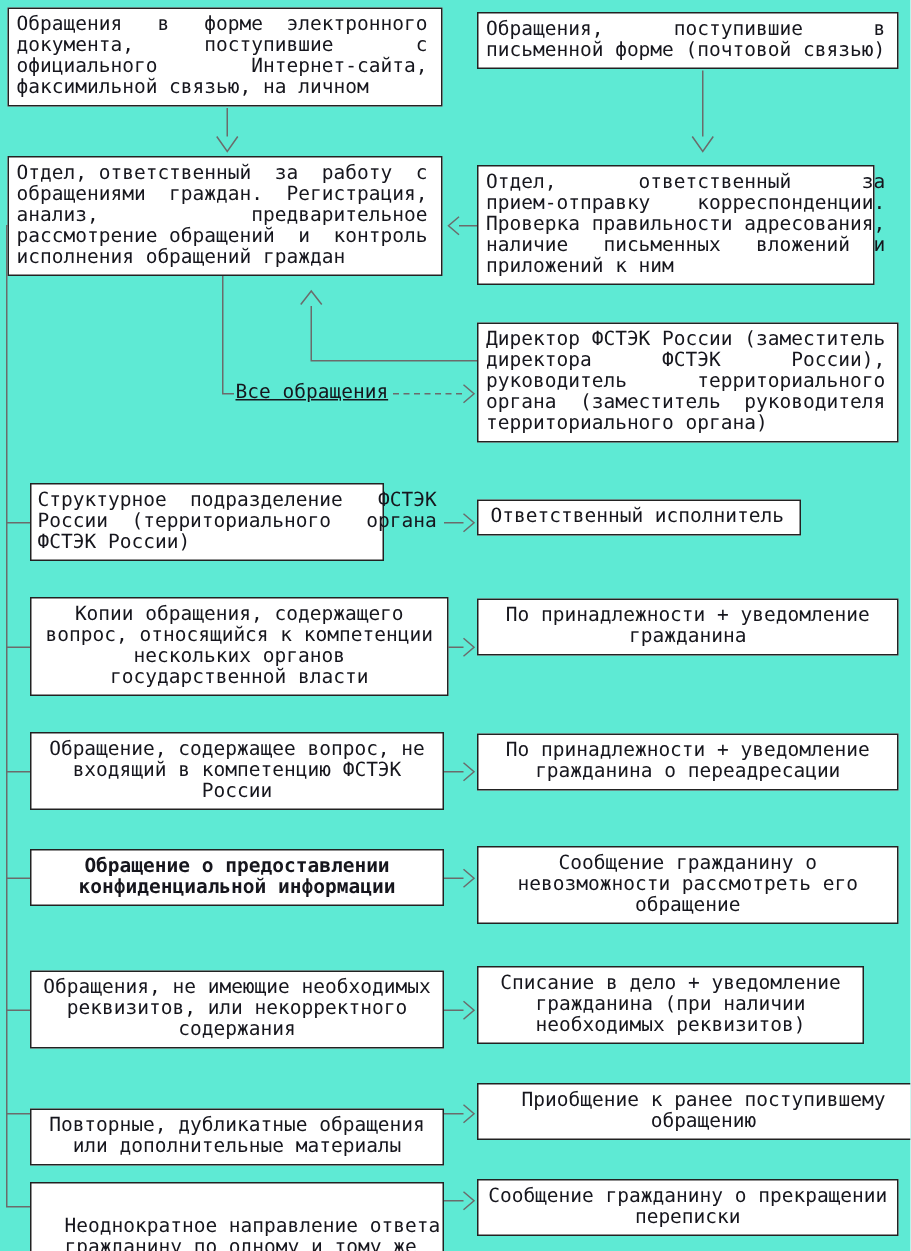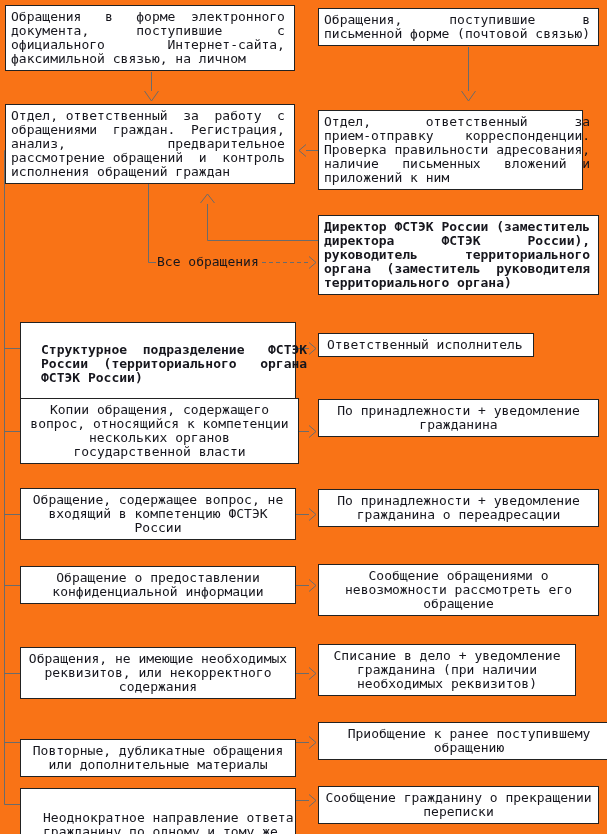--- a/index.html
+++ b/index.html
@@ -1,23 +1,23 @@
 <!DOCTYPE html>
 <html><head>
 <meta charset="utf-8">
 <style>
   html,body{margin:0;padding:0;background:#fff;}
-  #page{position:relative;width:607px;height:834px;background:#f97316;overflow:hidden;
+  #page{position:relative;width:607px;height:834px;background:#5eead4;overflow:hidden;
         font-family:"DejaVu Sans Mono",monospace;}
   #wires{position:absolute;left:0;top:0;width:607px;height:834px;}
   .bx{position:absolute;background:#fff;border:1px solid #222;box-sizing:border-box;
       font:13px/14px "DejaVu Sans Mono",monospace;color:#16161d;white-space:pre;
       padding:4px 5px;}
   .ctr{text-align:center;}
-  .lbl{position:absolute;font:13px/14px "DejaVu Sans Mono",monospace;color:#16161d;white-space:pre;}
+  .lbl{position:absolute;font:13px/14px "DejaVu Sans Mono",monospace;color:#16161d;white-space:pre;text-decoration:underline;}
   svg{display:block;}
 </style>
 </head>
 <body>
 
 <div id="page">
 
   <svg id="wires" width="607" height="834" viewBox="0 0 607 834" fill="none" stroke="#6b6b6b" stroke-width="1">
 
     <path d="M151.5,72 V91"></path>
@@ -71,49 +71,49 @@
 обращениями  граждан.  Регистрация,
 анализ,             предварительное
 рассмотрение обращений  и  контроль
 исполнения обращений граждан</div>
   <div class="bx" style="left:318px;top:110px;width:265px;">Отдел,       ответственный      за
 прием-отправку    корреспонденции.
 Проверка правильности адресования,
 наличие   письменных   вложений  и
 приложений к ним</div>
 
-  <div class="bx" style="left:318px;top:215px;width:281px;font-weight:bold;">Директор ФСТЭК России (заместитель
+  <div class="bx" style="left:318px;top:215px;width:281px;">Директор ФСТЭК России (заместитель
 директора      ФСТЭК      России),
 руководитель      территориального
 органа  (заместитель  руководителя
 территориального органа)</div>
 
   <div class="lbl" style="left:157px;top:255px;">Все обращения</div>
 
-  <div class="bx" style="left:20px;top:322px;width:276px;padding:20px;font-weight:bold;">Структурное  подразделение   ФСТЭК
+  <div class="bx" style="left:20px;top:322px;width:236px;padding:4px;">Структурное  подразделение   ФСТЭК
 России  (территориального   органа
 ФСТЭК России)</div>
   <div class="bx" style="left:318px;top:333px;width:216px;padding:4px 8px;">Ответственный исполнитель</div>
 
   <div class="bx ctr" style="left:20px;top:398px;width:279px;padding:4px;">Копии обращения, содержащего
 вопрос, относящийся к компетенции
 нескольких органов
 государственной власти</div>
   <div class="bx ctr" style="left:318px;top:399px;width:281px;padding:4px;">По принадлежности + уведомление
 гражданина</div>
 
   <div class="bx ctr" style="left:20px;top:488px;width:276px;padding:4px;">Обращение, содержащее вопрос, не
 входящий в компетенцию ФСТЭК
 России</div>
   <div class="bx ctr" style="left:318px;top:489px;width:281px;padding:4px;">По принадлежности + уведомление
 гражданина о переадресации</div>
 
-  <div class="bx ctr" style="left:20px;top:566px;width:276px;padding:4px;">Обращение о предоставлении
+  <div class="bx ctr" style="left:20px;top:566px;width:276px;padding:4px;font-weight:bold;">Обращение о предоставлении
 конфиденциальной информации</div>
-  <div class="bx ctr" style="left:318px;top:564px;width:281px;padding:4px;">Сообщение обращениями о
+  <div class="bx ctr" style="left:318px;top:564px;width:281px;padding:4px;">Сообщение гражданину о
 невозможности рассмотреть его
 обращение</div>
 
   <div class="bx ctr" style="left:20px;top:647px;width:276px;padding:4px;">Обращения, не имеющие необходимых
 реквизитов, или некорректного
 содержания</div>
   <div class="bx ctr" style="left:318px;top:644px;width:258px;padding:4px;">Списание в дело + уведомление
 гражданина (при наличии
 необходимых реквизитов)</div>
 

